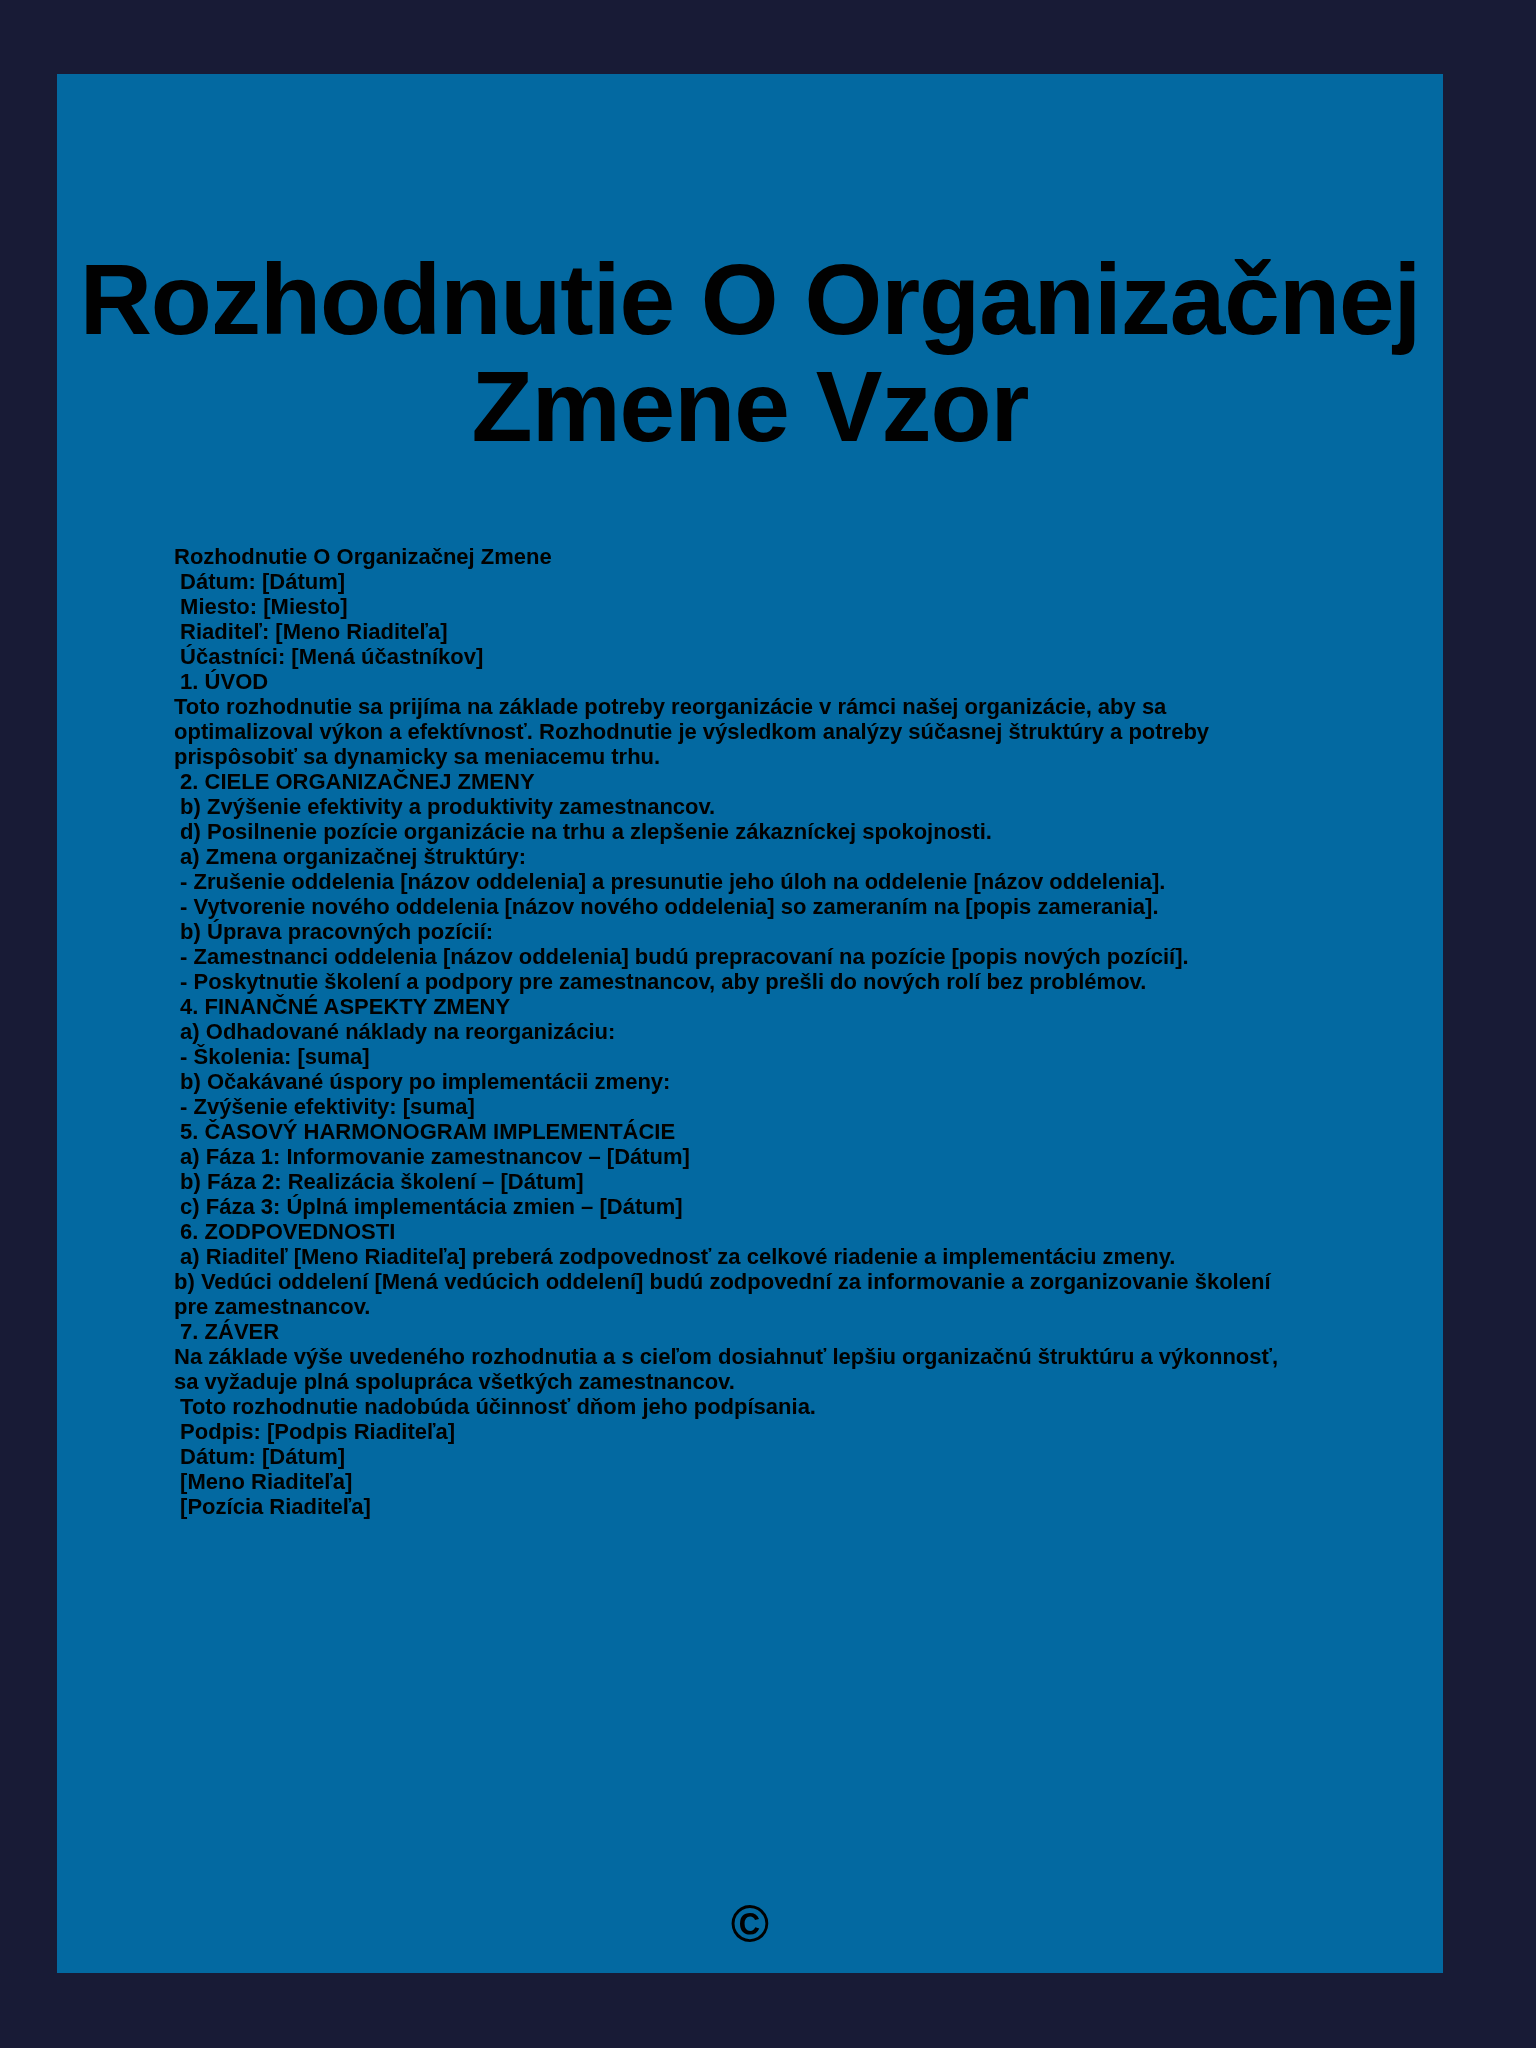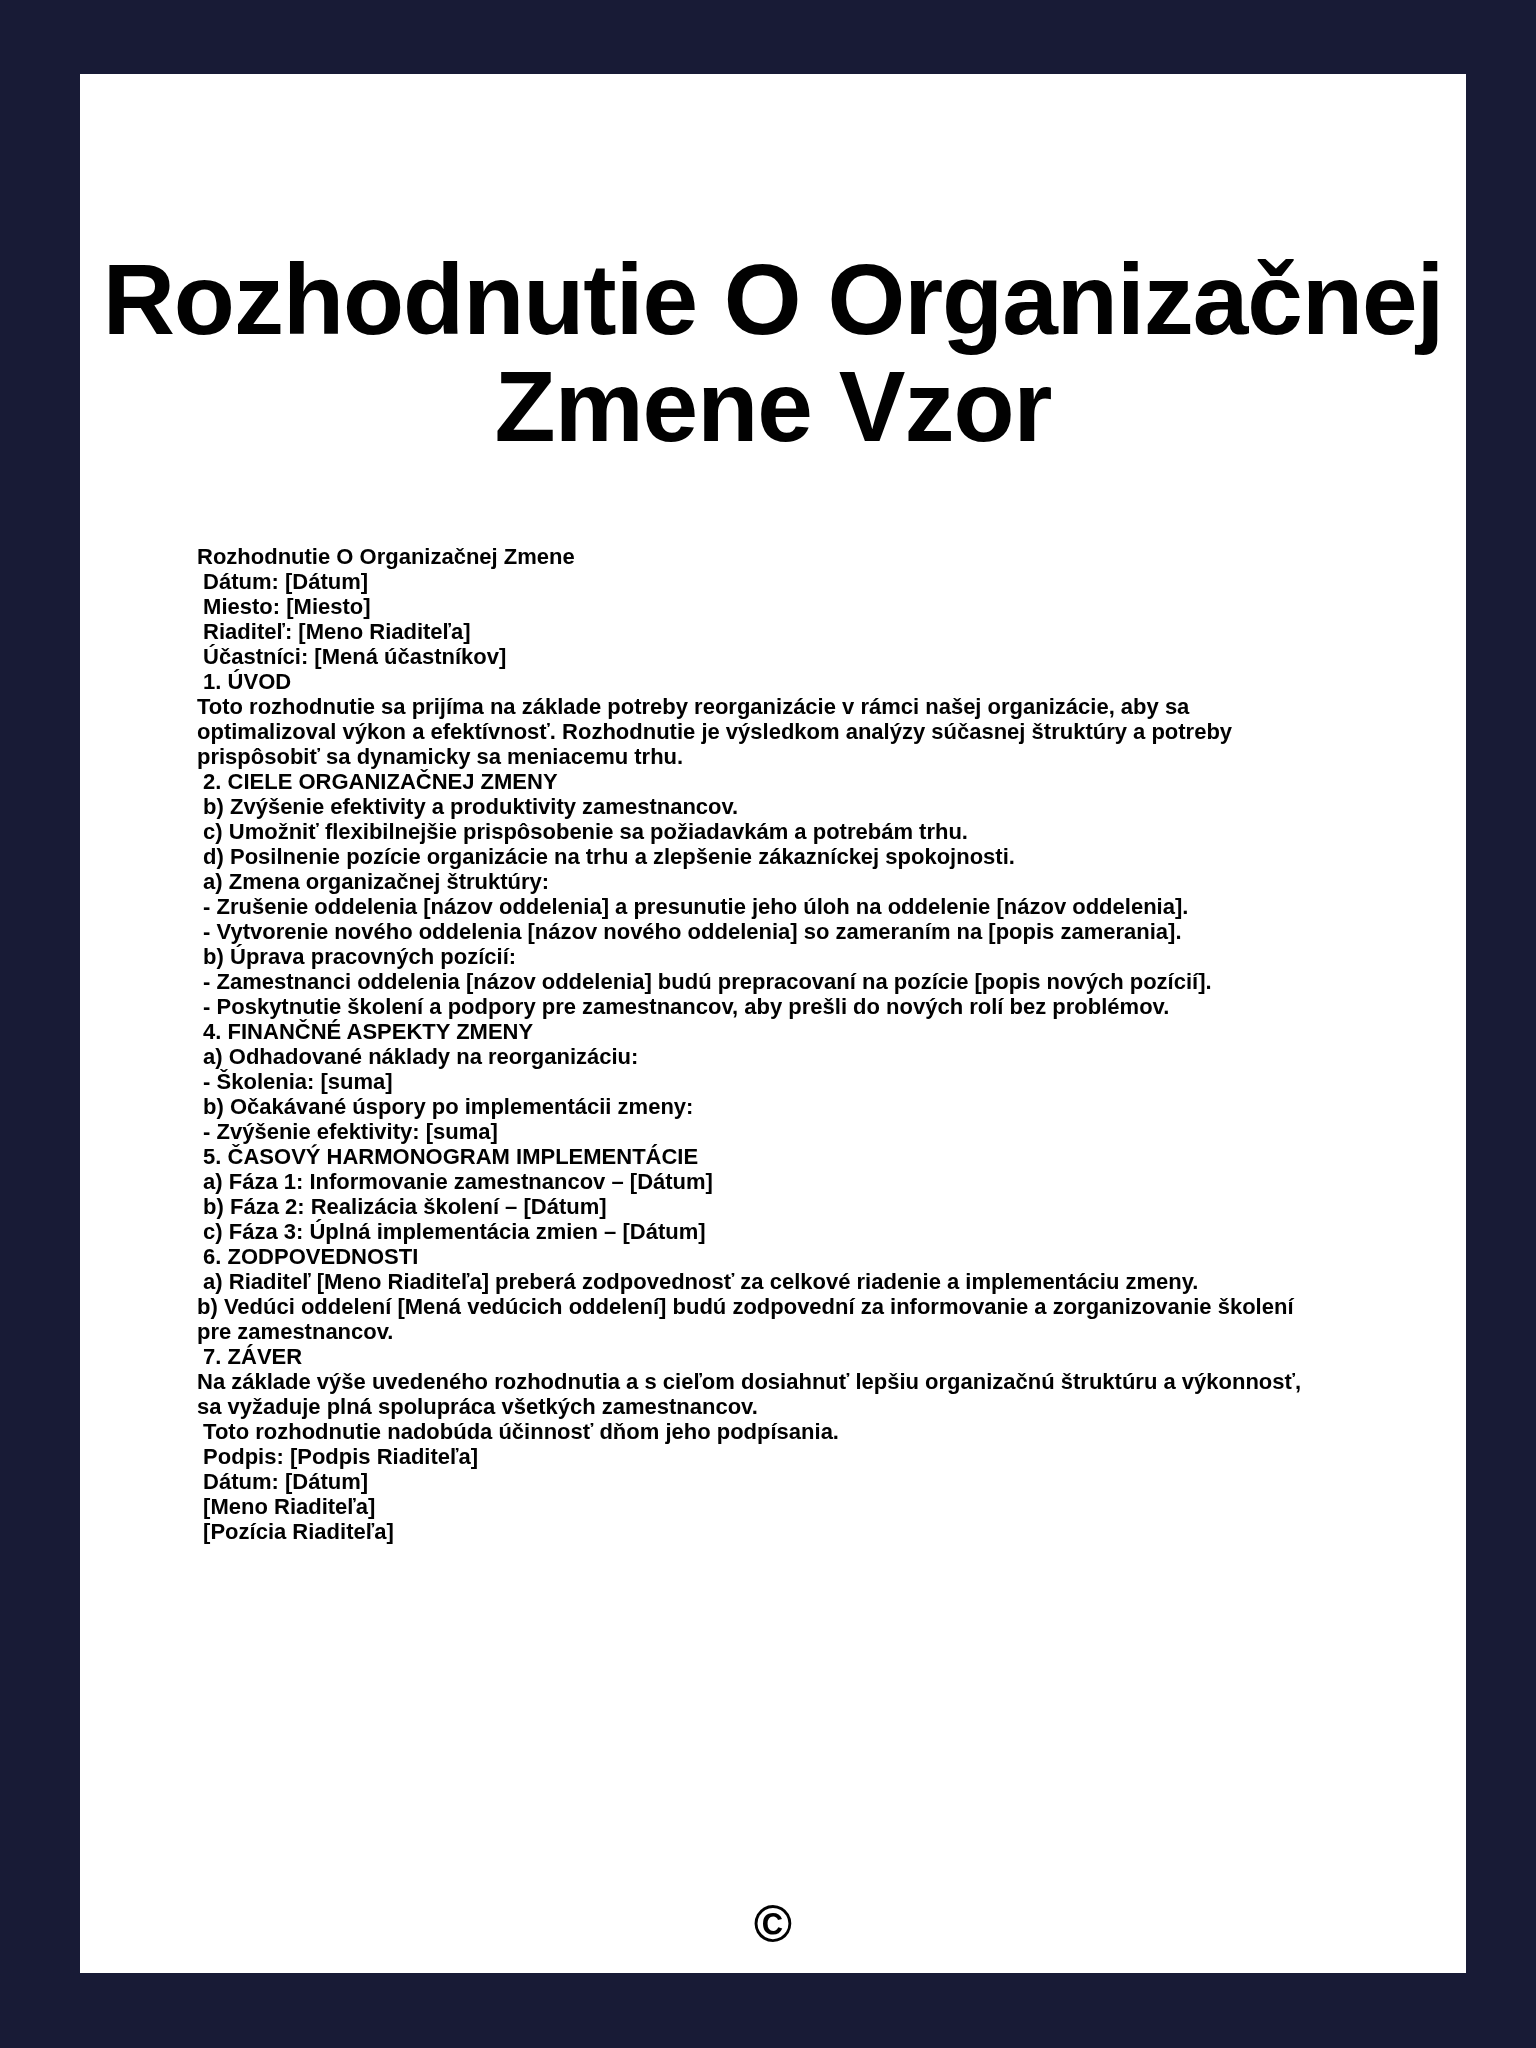--- a/index.html
+++ b/index.html
@@ -13,25 +13,25 @@
     position: relative;
     font-family: "Liberation Sans", sans-serif;
   }
   .frame {
     position: absolute;
     inset: 0;
     background: #181b36;
   }
   .page {
     position: absolute;
-    left: 80px;
+    left: 57px;
     top: 74px;
     width: 1386px;
     height: 1899px;
-    background: #ffffff;
+    background: #0369a1;
     color: #010101;
     overflow: hidden;
   }
   .doc-title {
     margin: 172px 0 0 0;
     text-align: center;
     font-weight: bold;
     font-size: 100px;
     line-height: 107px;
     letter-spacing: -1px;
@@ -79,21 +79,20 @@
         <div class="doc-line"> Dátum: [Dátum]</div>
         <div class="doc-line"> Miesto: [Miesto]</div>
         <div class="doc-line"> Riaditeľ: [Meno Riaditeľa]</div>
         <div class="doc-line"> Účastníci: [Mená účastníkov]</div>
         <div class="doc-line"> 1. ÚVOD</div>
         <div class="doc-line">Toto rozhodnutie sa prijíma na základe potreby reorganizácie v rámci našej organizácie, aby sa</div>
         <div class="doc-line">optimalizoval výkon a efektívnosť. Rozhodnutie je výsledkom analýzy súčasnej štruktúry a potreby</div>
         <div class="doc-line">prispôsobiť sa dynamicky sa meniacemu trhu.</div>
         <div class="doc-line"> 2. CIELE ORGANIZAČNEJ ZMENY</div>
         <div class="doc-line"> b) Zvýšenie efektivity a produktivity zamestnancov.</div>
-        <div class="doc-line"> c) Umožniť flexibilnejšie prispôsobenie sa požiadavkám a potrebám trhu.</div>
         <div class="doc-line"> d) Posilnenie pozície organizácie na trhu a zlepšenie zákazníckej spokojnosti.</div>
         <div class="doc-line"> a) Zmena organizačnej štruktúry:</div>
         <div class="doc-line"> - Zrušenie oddelenia [názov oddelenia] a presunutie jeho úloh na oddelenie [názov oddelenia].</div>
         <div class="doc-line"> - Vytvorenie nového oddelenia [názov nového oddelenia] so zameraním na [popis zamerania].</div>
         <div class="doc-line"> b) Úprava pracovných pozícií:</div>
         <div class="doc-line"> - Zamestnanci oddelenia [názov oddelenia] budú prepracovaní na pozície [popis nových pozícií].</div>
         <div class="doc-line"> - Poskytnutie školení a podpory pre zamestnancov, aby prešli do nových rolí bez problémov.</div>
         <div class="doc-line"> 4. FINANČNÉ ASPEKTY ZMENY</div>
         <div class="doc-line"> a) Odhadované náklady na reorganizáciu:</div>
         <div class="doc-line"> - Školenia: [suma]</div>

